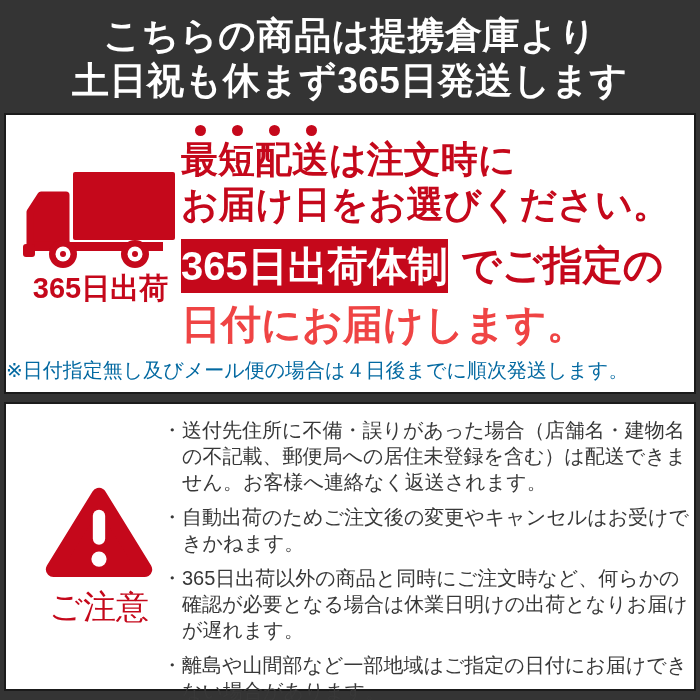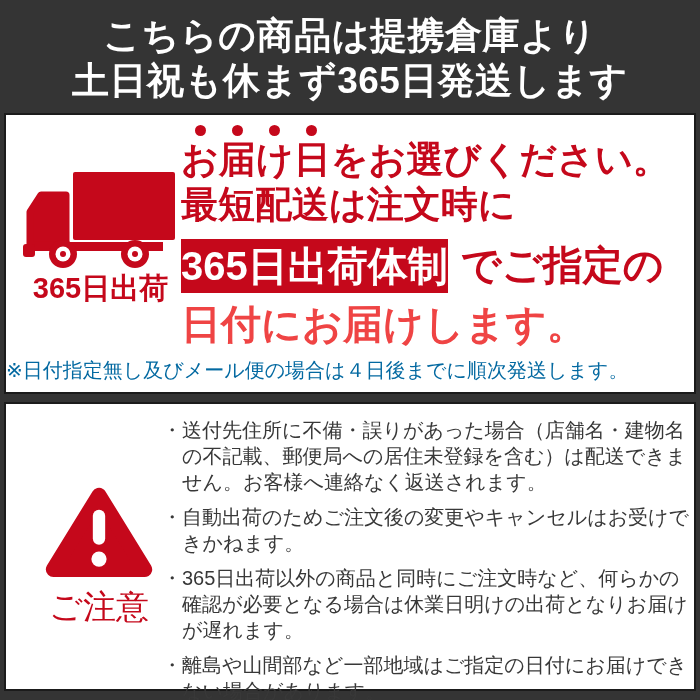--- a/index.html
+++ b/index.html
@@ -121,22 +121,22 @@
         <span>
             <i></i>
           </span>
         <span>
             <i></i>
           </span>
         <span>
             <i></i>
           </span>
       </div>
+      <div class="red-line">最短配送は注文時に</div>
       <div class="red-line">お届け日をお選びください。</div>
-      <div class="red-line">最短配送は注文時に</div>
       <div class="hl-row">
         <span class="hl">365日出荷体制</span>
         <span class="after-hl">でご指定の</span>
       </div>
       <div class="red-line-big">日付にお届けします。</div>
     </div>
 
     <div class="note">※日付指定無し及びメール便の場合は４日後までに順次発送します。</div>
   </section>
 

